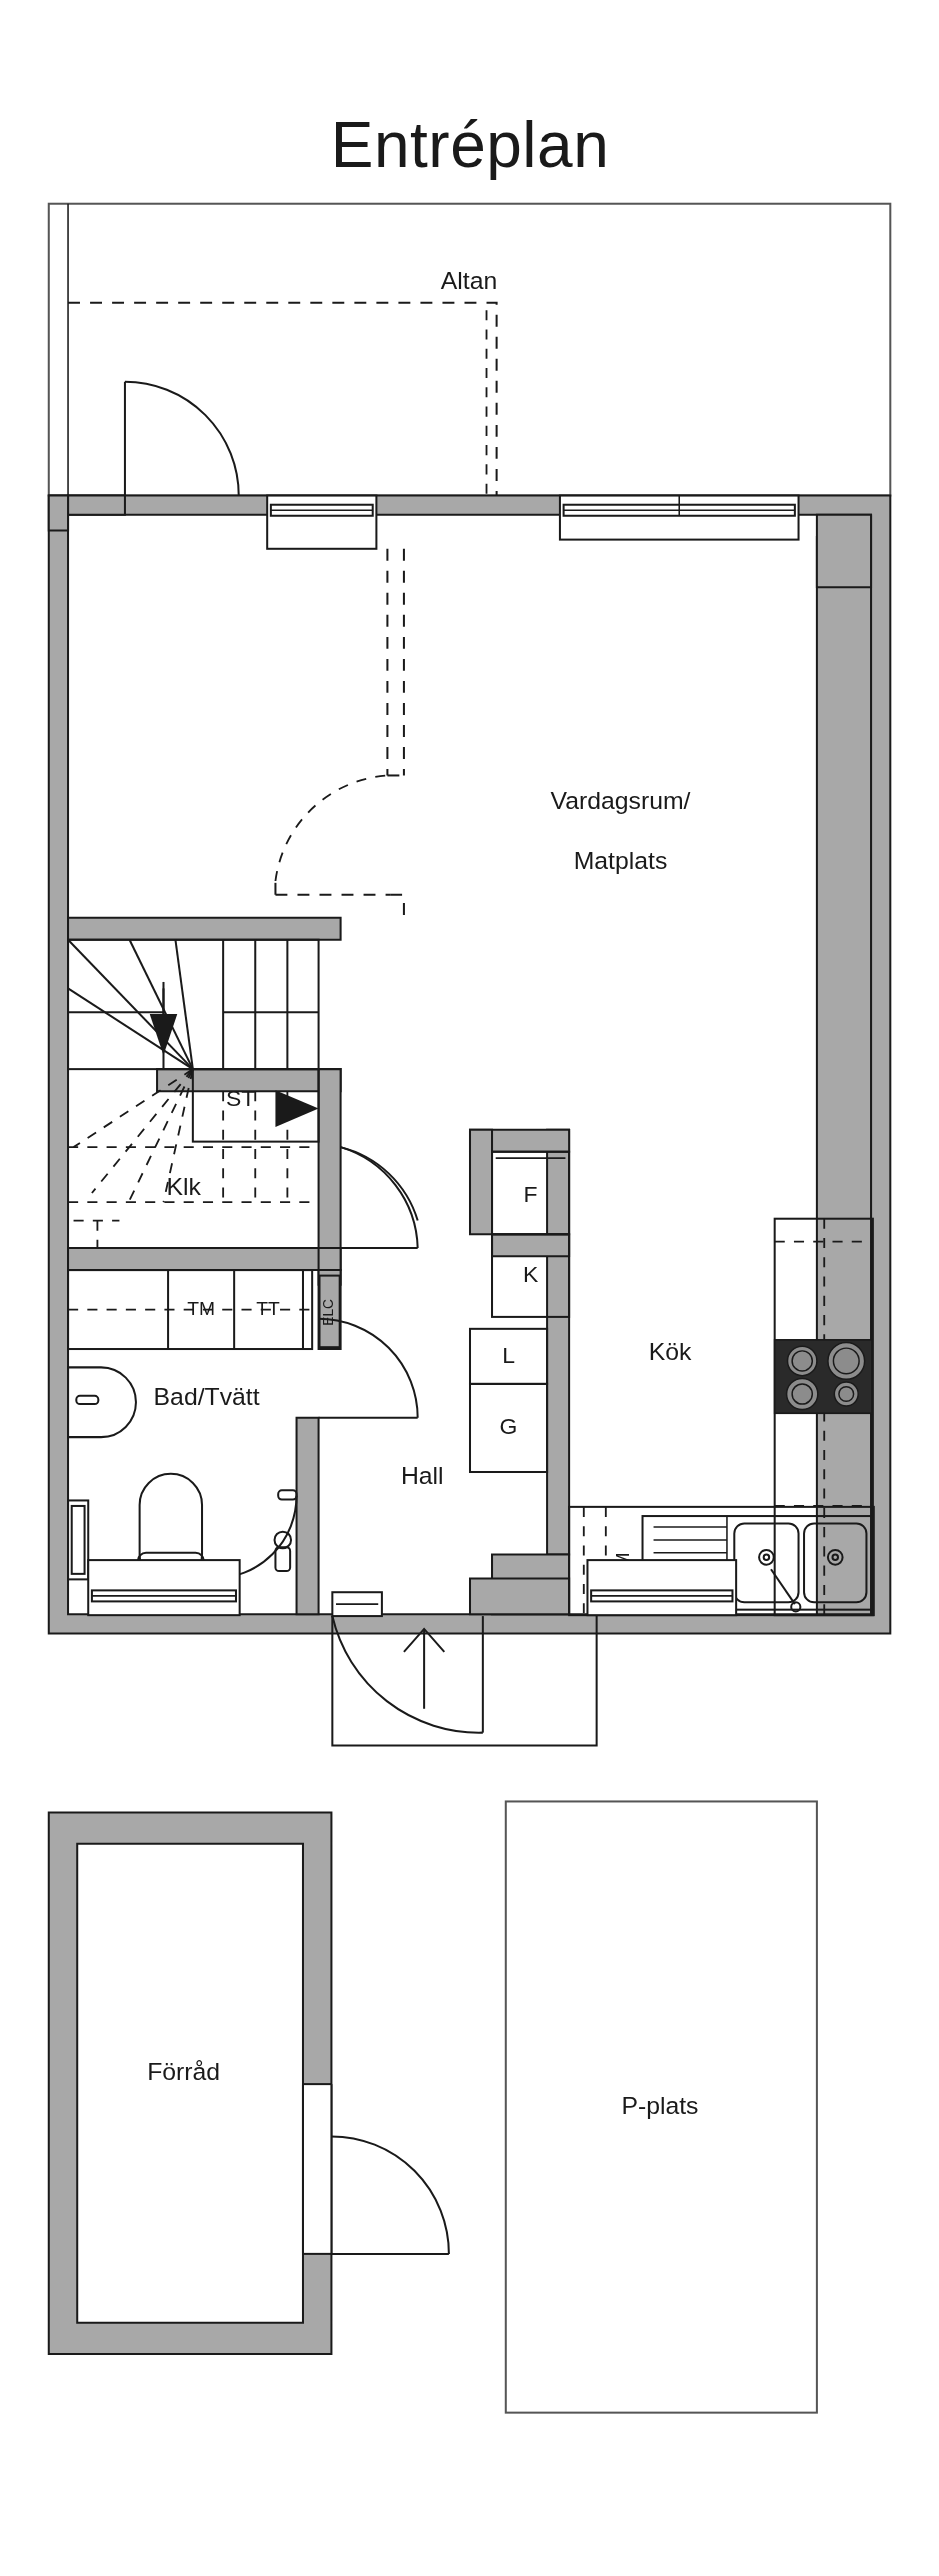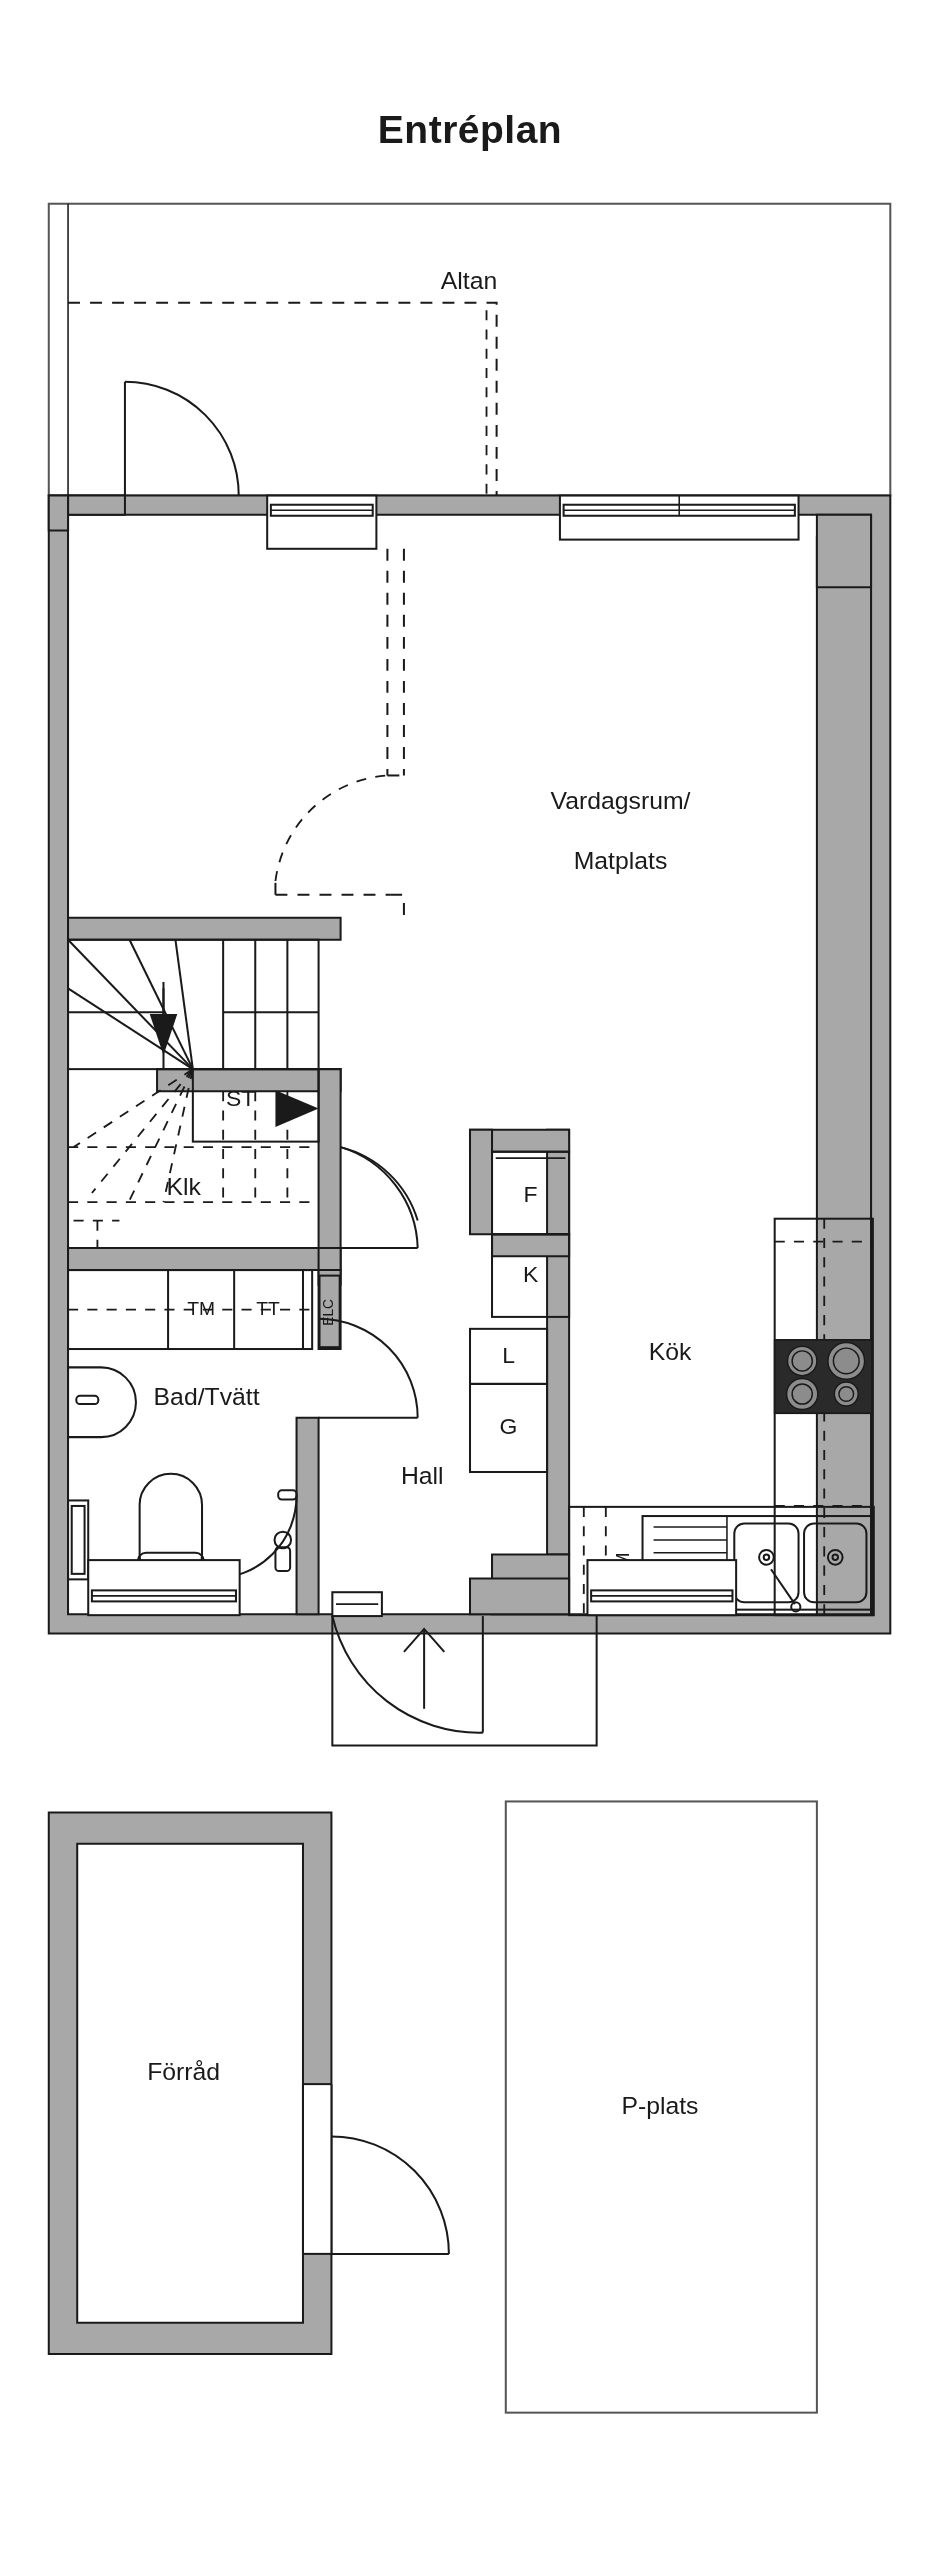--- a/index.html
+++ b/index.html
@@ -18,22 +18,22 @@
     width: 940px;
     height: 2576px;
     background: #ffffff;
   }
   .title {
     position: absolute;
     top: 108px;
     left: 0;
     width: 940px;
     text-align: center;
-    font-size: 39px;
-    font-weight: 700;
+    font-size: 64px;
+    font-weight: 400;
     letter-spacing: 0.5px;
     color: #1a1a1a;
     font-family: "Liberation Sans", sans-serif;
   }
   svg.plan {
     position: absolute;
     top: 0;
     left: 0;
     width: 940px;
     height: 2576px;

